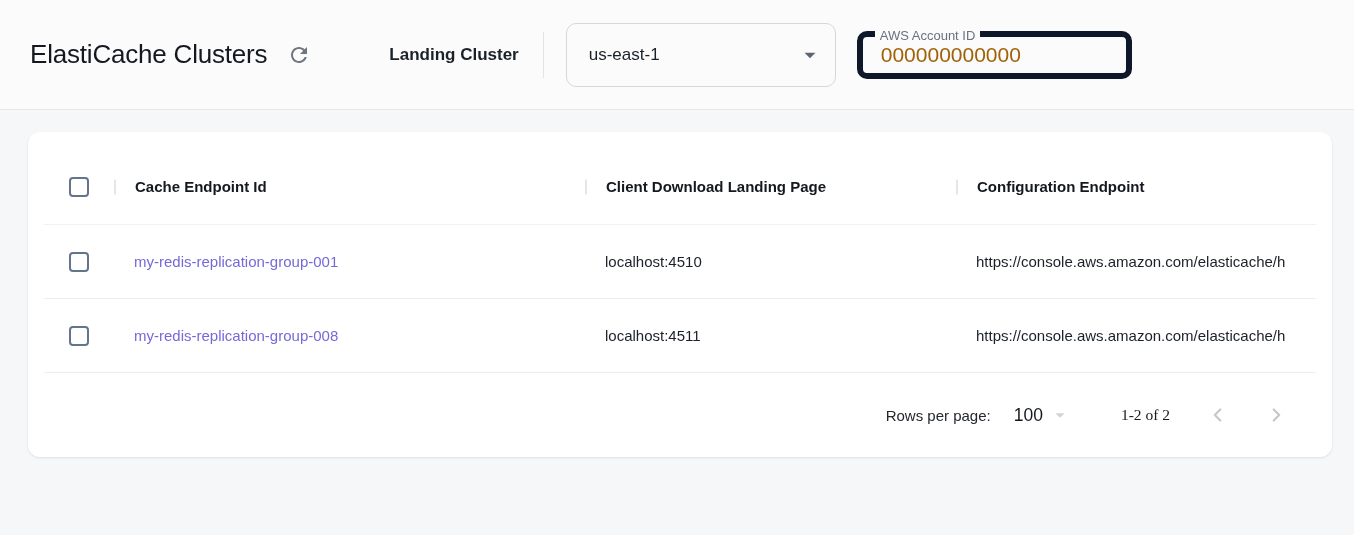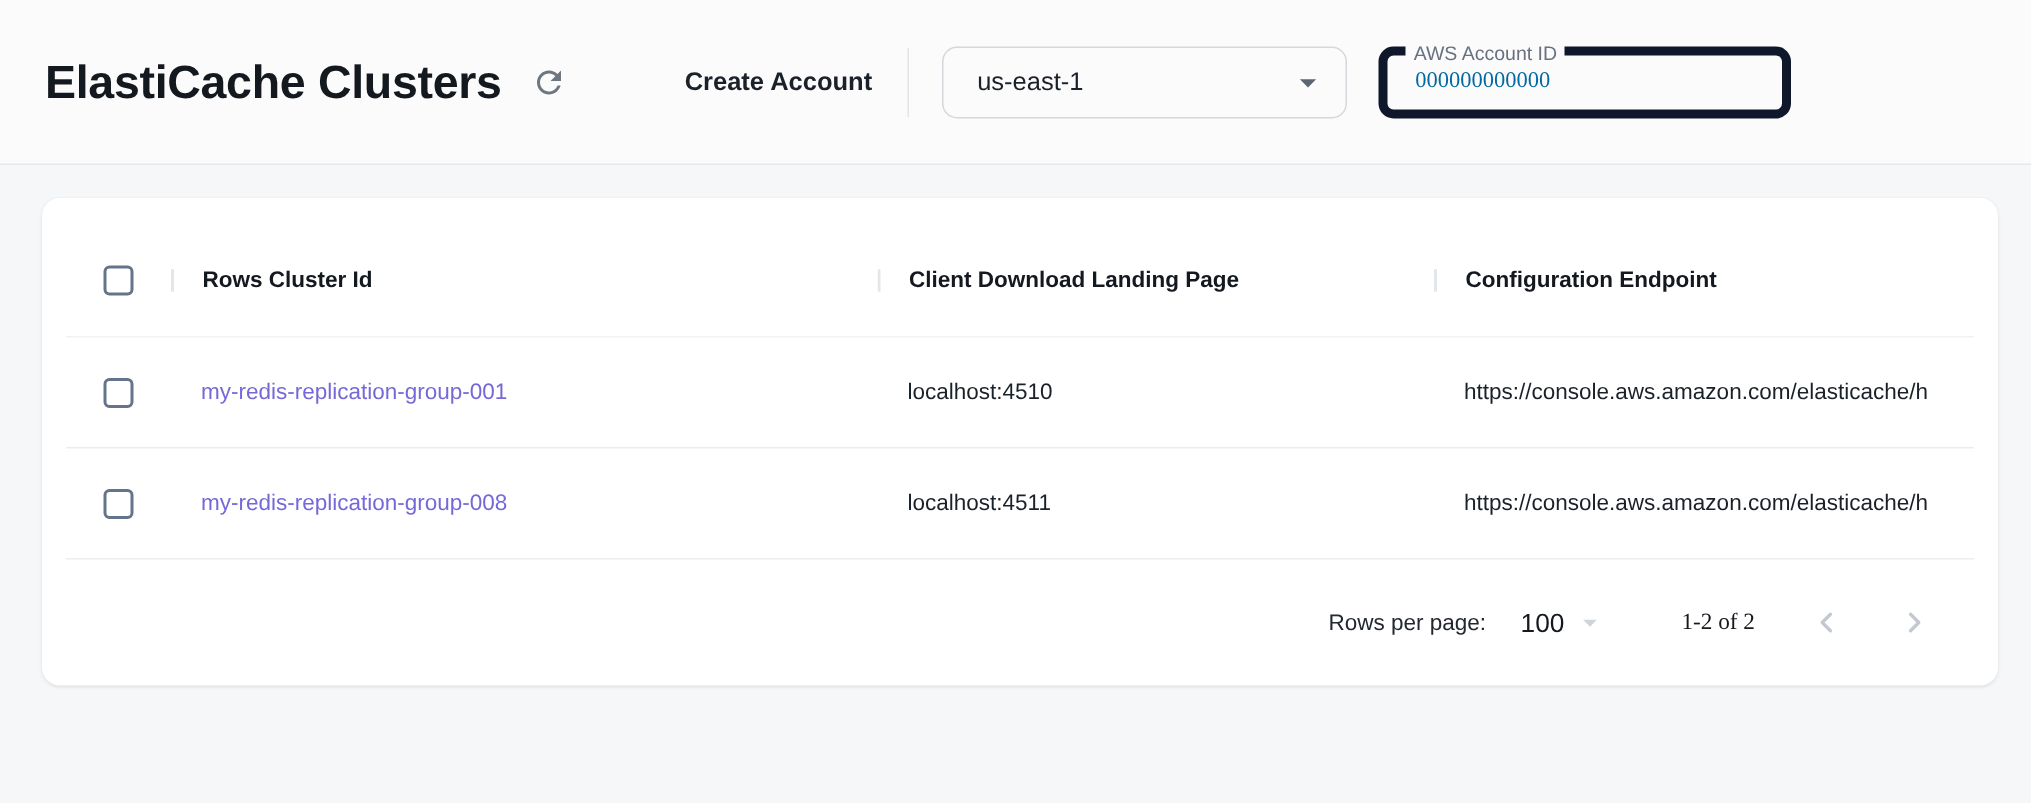--- a/index.html
+++ b/index.html
@@ -13,22 +13,22 @@
   
   .topbar {
     height:110px;
     background:#fbfbfc;
     border-bottom:1px solid #e6e8eb;
     display:flex;
     align-items:center;
     padding-left:30px;
   }
   .page-title {
-    font-size:31px;
-    font-weight:700;
+    font-size:26px;
+    font-weight:400;
     letter-spacing:-0.2px;
     color:#14181f;
     white-space:nowrap;
   }
   .refresh-btn {
     margin-left:18px;
     width:28px; height:28px;
     display:flex; align-items:center; justify-content:center;
     cursor:pointer; border:none; background:transparent;
   }
@@ -51,21 +51,21 @@
     font-size:17px; font-weight:700; color:#1b2129;
     cursor:pointer;
   }
   .vdivider {
     margin-left:24px;
     width:1px; height:46px;
     background:#e2e4e8;
   }
   .region-select {
     margin-left:22px;
-    width:270px; height:48px;
+    width:270px; height:64px;
     border:1px solid #d4d8dd;
     border-radius:10px;
     background:#fbfbfc;
     display:flex; align-items:center;
     padding:0 12px 0 22px;
     font-size:17px; color:#1b2129;
     cursor:pointer;
   }
   .region-select .grow { flex:1; }
   .account-field {
@@ -82,22 +82,22 @@
     top:-9px; left:12px;
     padding:0 5px;
     background:#fbfbfc;
     font-size:13px;
     color:#697180;
     white-space:nowrap;
   }
   .account-field input {
     width:100%;
     border:none; outline:none; background:transparent;
-    font-family:Liberation Serif, serif;
-    font-size:15px; color:#0369a1;
+    font-family:Liberation Sans, sans-serif;
+    font-size:21px; color:#a16207;
     padding:0 18px;
   }
 
   
   .card {
     margin:22px 22px 0 28px;
     width:1304px; height:325px;
     background:#ffffff;
     border-radius:12px;
     box-shadow:0 1px 3px rgba(16,24,40,0.07), 0 1px 2px rgba(16,24,40,0.04);
@@ -176,21 +176,21 @@
   <h1 class="page-title">ElastiCache Clusters</h1>
 
   <button class="refresh-btn">
     <span style="display:flex;">
       <svg width="24" height="24" viewBox="0 0 24 24" fill="#6e7780">
         <path d="M17.65 6.35C16.2 4.9 14.21 4 12 4c-4.42 0-7.99 3.58-8 8s3.57 8 8 8c3.73 0 6.84-2.55 7.73-6h-2.08c-.82 2.33-3.04 4-5.65 4-3.31 0-6-2.69-6-6s2.69-6 6-6c1.66 0 3.14.69 4.22 1.78L13 11h7V4l-2.35 2.35z"></path>
       </svg>
     </span>
   </button>
 
-  <button class="text-btn">Create Account</button>
+  <button class="text-btn">Landing Cluster</button>
 
 
   <div class="vdivider"></div>
 
   <div class="region-select">
     <span>us-east-1</span>
     <span class="grow"></span>
     <span style="display:flex;">
       <svg width="26" height="26" viewBox="0 0 24 24" fill="#5c6672">
         <path d="M7 10l5 5 5-5z"></path>
@@ -203,21 +203,21 @@
     <input type="text" value="000000000000" style="">
   </div>
 </header>
 
 <main class="card">
 
   <div class="grid-row grid-head">
     <div class="cb-cell">
       <div class="checkbox"></div>
     </div>
-    <div class="hcell sep">Rows Cluster Id</div>
+    <div class="hcell sep">Cache Endpoint Id</div>
     <div class="hcell sep">Client Download Landing Page</div>
     <div class="hcell sep">Configuration Endpoint</div>
   </div>
 
   <div class="head-divider"></div>
 
   <div class="grid-row data-row">
     <div class="cb-cell">
       <div class="checkbox"></div>
     </div>

